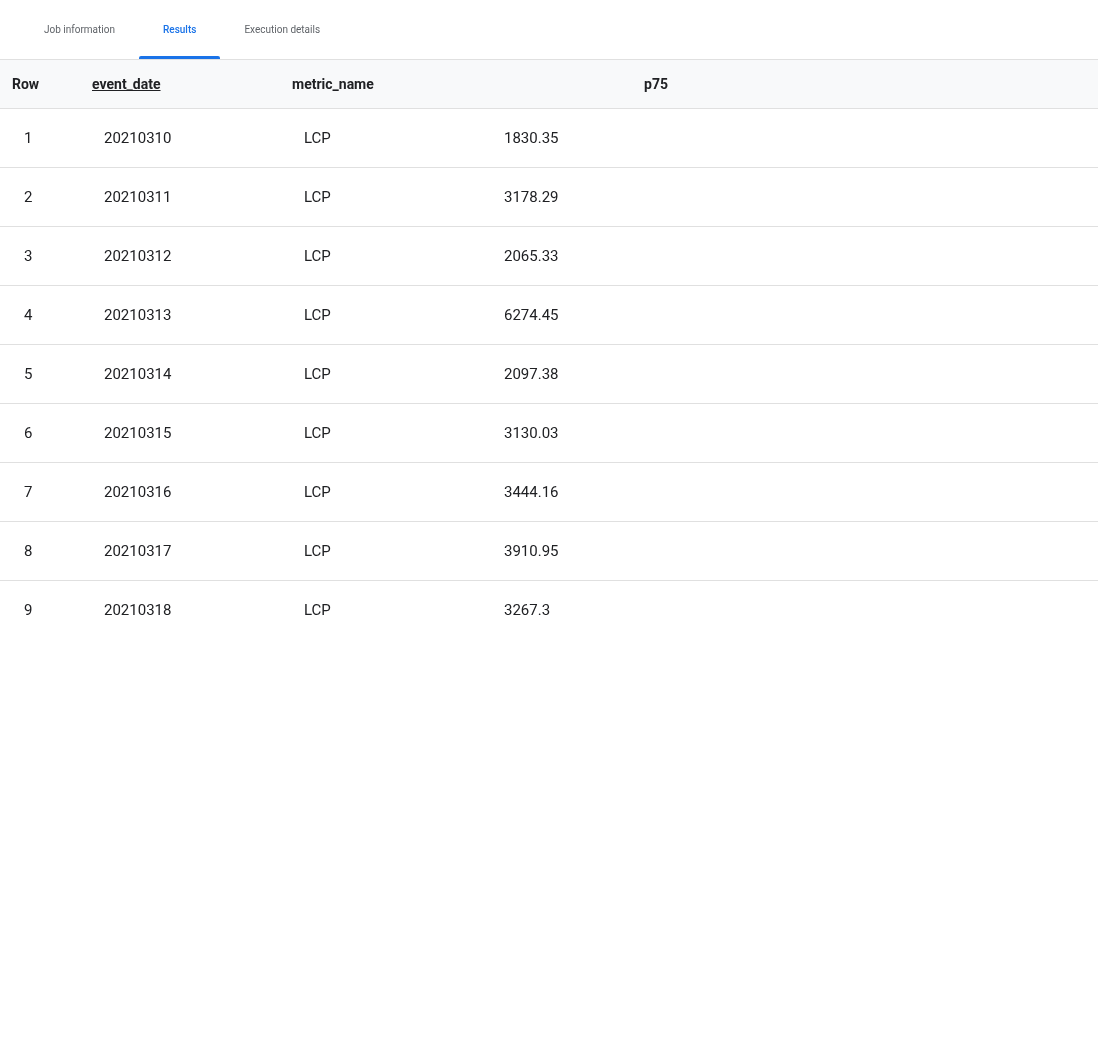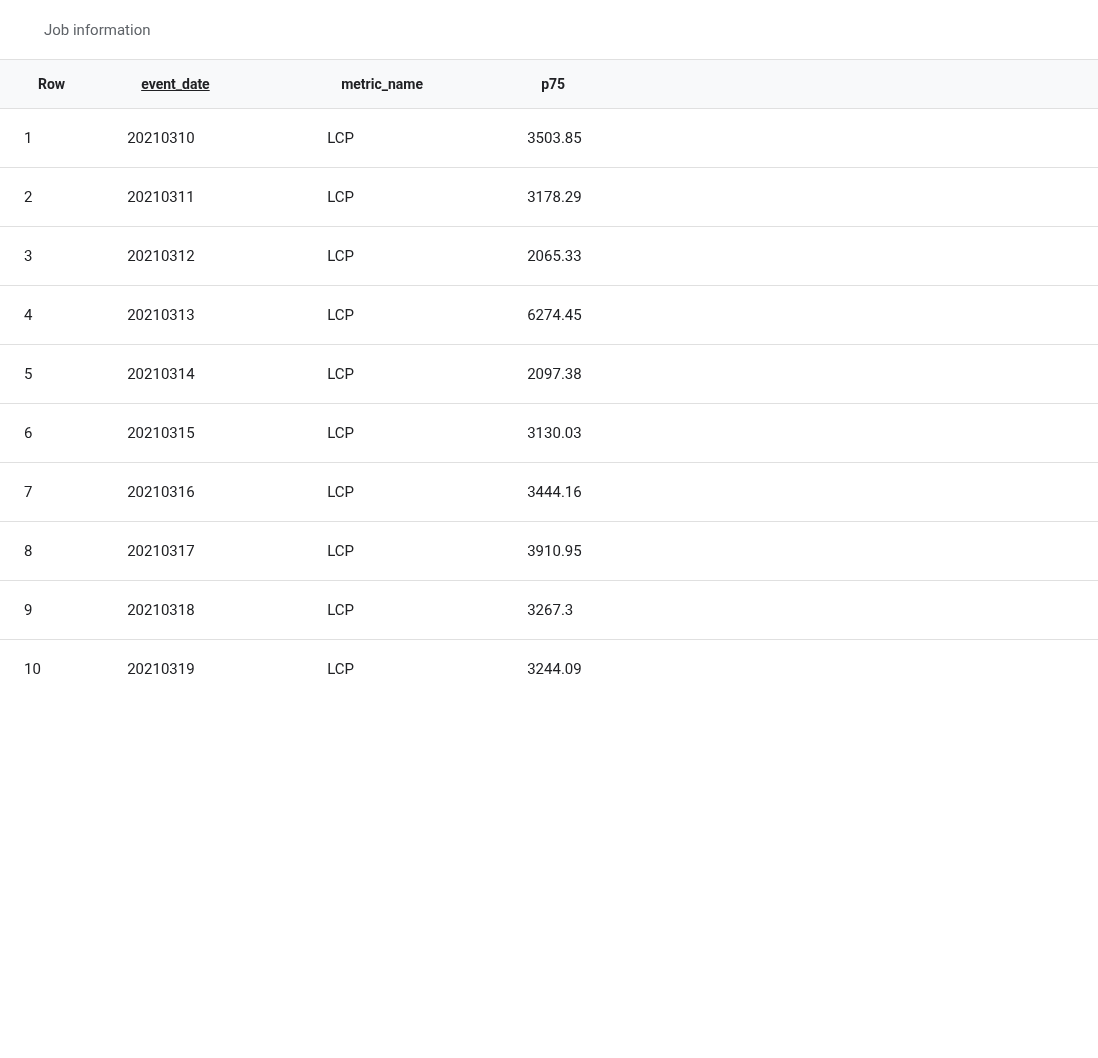--- a/index.html
+++ b/index.html
@@ -24,21 +24,21 @@
       padding: 0 20px;
       height: 60px;
     }
 
     .tab {
       padding: 0 24px;
       height: 100%;
       display: flex;
       align-items: center;
       cursor: pointer;
-      font-size: 15px;
+      font-size: 10px;
       color: #5f6368;
       position: relative;
       white-space: nowrap;
       user-select: none;
     }
 
     .tab.active {
       color: #1a73e8;
       font-weight: 500;
     }
@@ -63,21 +63,21 @@
       width: 100%;
       border-collapse: collapse;
     }
 
     thead tr {
       background: #f8f9fa;
       border-bottom: 1px solid #e0e0e0;
     }
 
     thead th {
-      padding: 16px 38px;
+      padding: 16px 12px;
       text-align: left;
       font-weight: 700;
       font-size: 14px;
       color: #202124;
     }
 
     tbody tr {
       border-bottom: 1px solid #e0e0e0;
     }
 
@@ -88,49 +88,51 @@
     tbody td {
       padding: 20px 24px;
       font-size: 15px;
       color: #202124;
       vertical-align: middle;
     }
 
     .col-row { width: 80px; }
     .col-event-date { width: 200px; text-decoration: underline; }
     .col-metric-name { width: 200px; }
-    .col-p75 { width: 200px; }
+    .col-p75 { width: 200px; text-align: right; }
   </style>
 </head>
 <body>
 
 <div class="tabs-container">
 
 <div class="tab">Job information</div>
+    <div class="tab active">Results</div>
+    <div class="tab">Execution details</div>
   </div>
 
 <div class="table-container">
   <table>
     <thead>
       <tr>
 
       <th class="col-row">Row</th>
           <th class="col-event-date">event_date</th>
           <th class="col-metric-name">metric_name</th>
           <th class="col-p75">p75</th>
           <th></th>
         </tr>
     </thead>
     <tbody>
 
     <tr>
           <td>1</td>
           <td>20210310</td>
           <td>LCP</td>
-          <td>3503.85</td>
+          <td>1830.35</td>
           <td></td>
         </tr>
         <tr>
           <td>2</td>
           <td>20210311</td>
           <td>LCP</td>
           <td>3178.29</td>
           <td></td>
         </tr>
         <tr>
@@ -175,22 +177,15 @@
           <td>3910.95</td>
           <td></td>
         </tr>
         <tr>
           <td>9</td>
           <td>20210318</td>
           <td>LCP</td>
           <td>3267.3</td>
           <td></td>
         </tr>
-        <tr>
-          <td>10</td>
-          <td>20210319</td>
-          <td>LCP</td>
-          <td>3244.09</td>
-          <td></td>
-        </tr>
       </tbody>
   </table>
 </div>
 
 </body></html>

